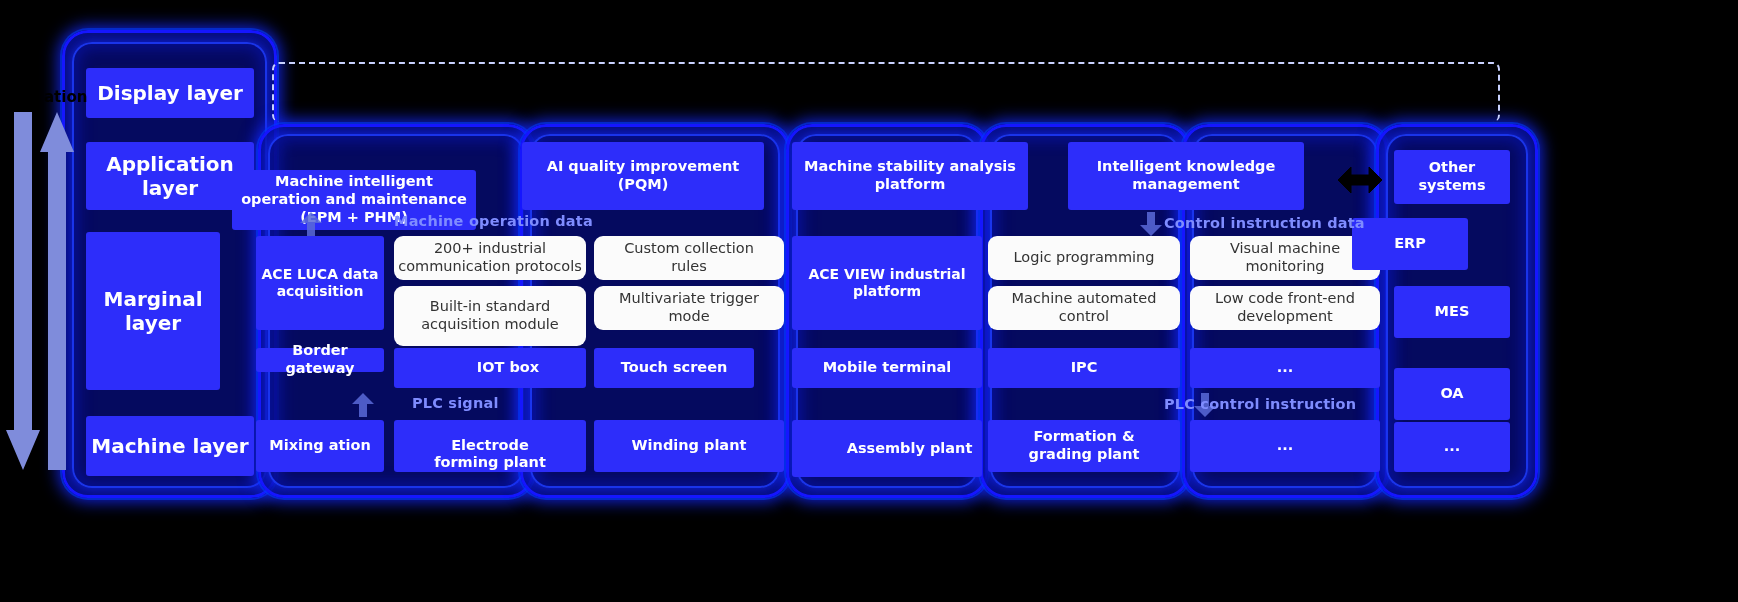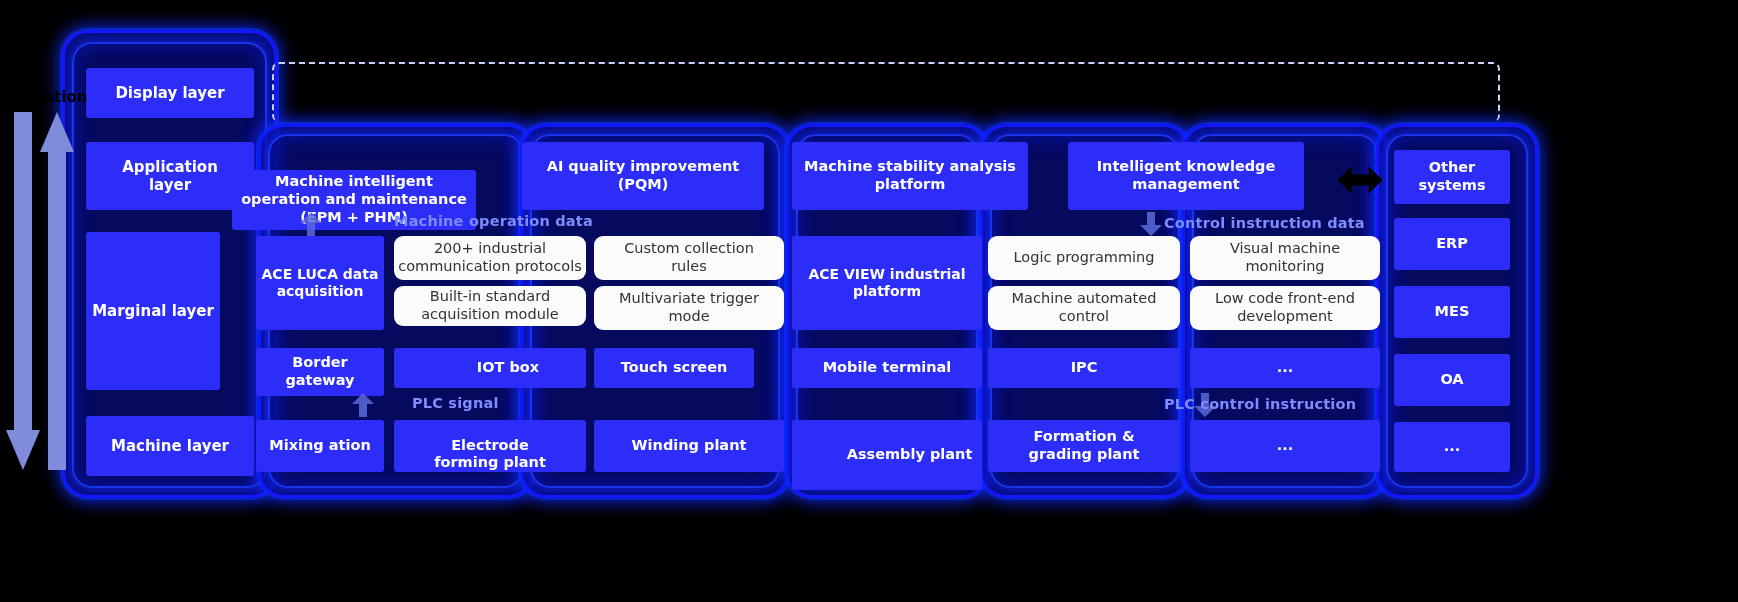--- a/index.html
+++ b/index.html
@@ -42,21 +42,21 @@
     background:#2d2dfa;
     color:#ffffff;
     font-weight:bold;
   }
   .bx.white{
     background:#fbfbfb;
     color:#333333;
     font-weight:normal;
     border-radius:9px;
   }
-  .bx.layername{ font-size:15px; }
+  .bx.layername{ font-size:20px; }
   .bx.app{ font-size:14.5px; }
   .bx.mid{ font-size:14px; }
   .bx.dev{ font-size:14.5px; }
   .bx.mach{ font-size:14.5px; }
   .bx.rightcol{ font-size:14.5px; }
   .bx.wtxt{ font-size:14.5px; }
 
   .flowlabel{
     position:absolute;
     color:#7f8cff;
@@ -174,21 +174,21 @@
   <div class="bx solid mid" style="left:256px;top:236px;width:128px;height:94px;">
     <span>ACE LUCA data<br>acquisition</span>
   </div>
 
   <div class="bx white wtxt" style="left:394px;top:236px;width:192px;height:44px;">
     <span>200+ industrial<br>communication protocols</span>
   </div>
   <div class="bx white wtxt" style="left:594px;top:236px;width:190px;height:44px;">
     <span>Custom collection<br>rules</span>
   </div>
-  <div class="bx white wtxt" style="left:394px;top:286px;width:192px;height:40px;">
+  <div class="bx white wtxt" style="left:394px;top:286px;width:192px;height:60px;">
     <span>Built-in standard<br>acquisition module</span>
   </div>
   <div class="bx white wtxt" style="left:594px;top:286px;width:190px;height:44px;">
     <span>Multivariate trigger<br>mode</span>
   </div>
 
   <div class="bx solid mid" style="left:792px;top:236px;width:190px;height:94px;">
     <span>ACE VIEW industrial<br>platform</span>
   </div>
 
@@ -198,21 +198,21 @@
   <div class="bx white wtxt" style="left:1190px;top:236px;width:190px;height:44px;">
     <span>Visual machine<br>monitoring</span>
   </div>
   <div class="bx white wtxt" style="left:988px;top:286px;width:192px;height:44px;">
     <span>Machine automated<br>control</span>
   </div>
   <div class="bx white wtxt" style="left:1190px;top:286px;width:190px;height:44px;">
     <span>Low code front-end<br>development</span>
   </div>
 
-  <div class="bx solid dev" style="left:256px;top:348px;width:128px;height:48px;">
+  <div class="bx solid dev" style="left:256px;top:348px;width:128px;height:24px;">
     <span>Border gateway</span>
   </div>
   <div class="bx solid dev" style="left:394px;top:348px;width:192px;height:40px;padding-left:36px;">
     <span>IOT box</span>
   </div>
   <div class="bx solid dev" style="left:594px;top:348px;width:160px;height:40px;">
     <span>Touch screen</span>
   </div>
   <div class="bx solid dev" style="left:792px;top:348px;width:190px;height:40px;">
     <span>Mobile terminal</span>
@@ -236,43 +236,43 @@
 
   <div class="bx solid mach" style="left:256px;top:420px;width:128px;height:52px;">
     <span>Mixing ation</span>
   </div>
   <div class="bx solid mach" style="left:394px;top:420px;width:192px;height:52px;align-items:flex-end;">
     <span>Electrode<br>forming plant</span>
   </div>
   <div class="bx solid mach" style="left:594px;top:420px;width:190px;height:52px;">
     <span>Winding plant</span>
   </div>
-  <div class="bx solid mach" style="left:792px;top:420px;width:190px;height:70px;padding-left:45px;">
+  <div class="bx solid mach" style="left:792px;top:420px;width:190px;height:57px;padding-left:45px;">
     <span>Assembly plant</span>
   </div>
   <div class="bx solid mach" style="left:988px;top:420px;width:192px;height:52px;">
     <span>Formation &amp;<br>grading plant</span>
   </div>
   <div class="bx solid mach" style="left:1190px;top:420px;width:190px;height:52px;">
     <span>...</span>
   </div>
 
   <svg class="dbl" style="left:1338px;top:167px;width:44px;height:26px;" viewBox="0 0 44 26">
     <polygon points="0,13 13,0 13,8 31,8 31,0 44,13 31,26 31,18 13,18 13,26" fill="#000000" stroke="#000000"></polygon>
   </svg>
 
   <div class="bx solid rightcol" style="left:1394px;top:150px;width:116px;height:54px;">
     <span>Other<br>systems</span>
   </div>
-  <div class="bx solid rightcol" style="left:1394px;top:218px;width:116px;height:52px;">
+  <div class="bx solid rightcol" style="left:1352px;top:218px;width:116px;height:52px;">
     <span>ERP</span>
   </div>
   <div class="bx solid rightcol" style="left:1394px;top:286px;width:116px;height:52px;">
     <span>MES</span>
   </div>
-  <div class="bx solid rightcol" style="left:1394px;top:354px;width:116px;height:52px;">
+  <div class="bx solid rightcol" style="left:1394px;top:368px;width:116px;height:52px;">
     <span>OA</span>
   </div>
   <div class="bx solid rightcol" style="left:1394px;top:422px;width:116px;height:50px;">
     <span>...</span>
   </div>
 
 </div>
 
 </body></html>

